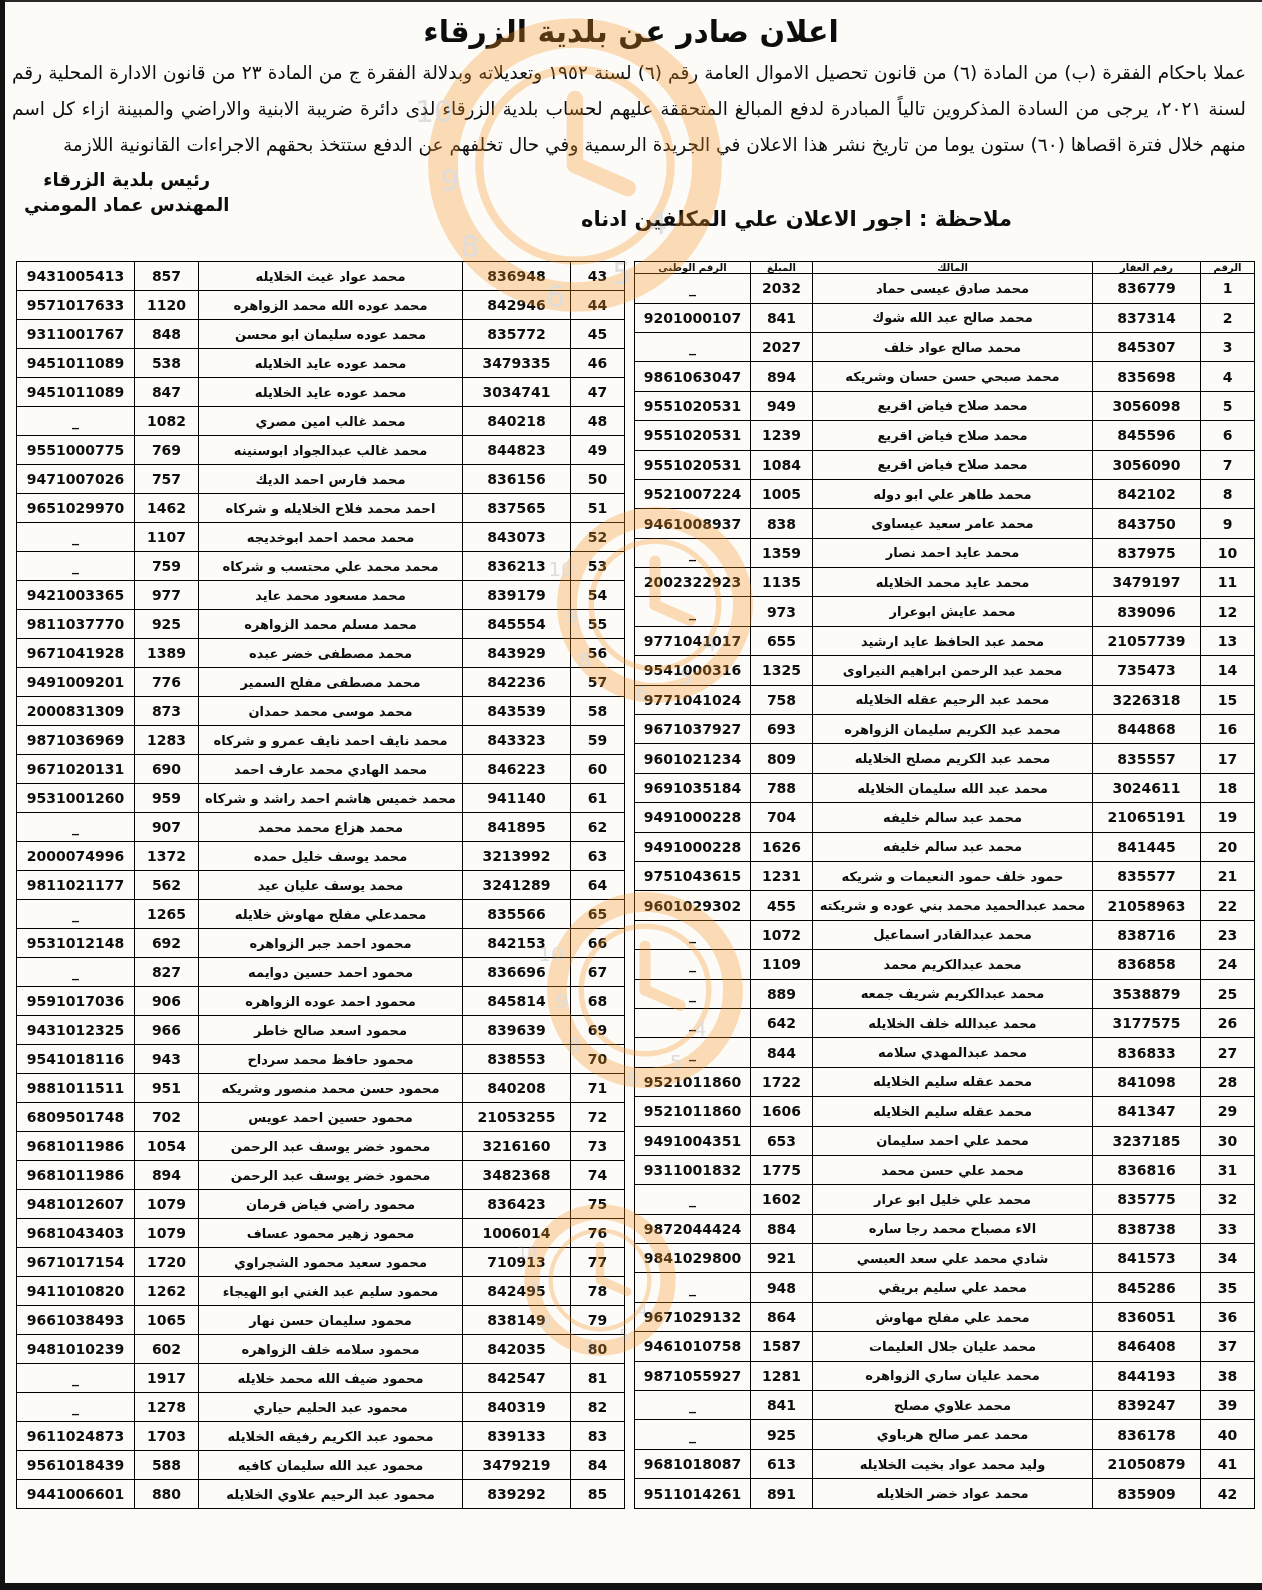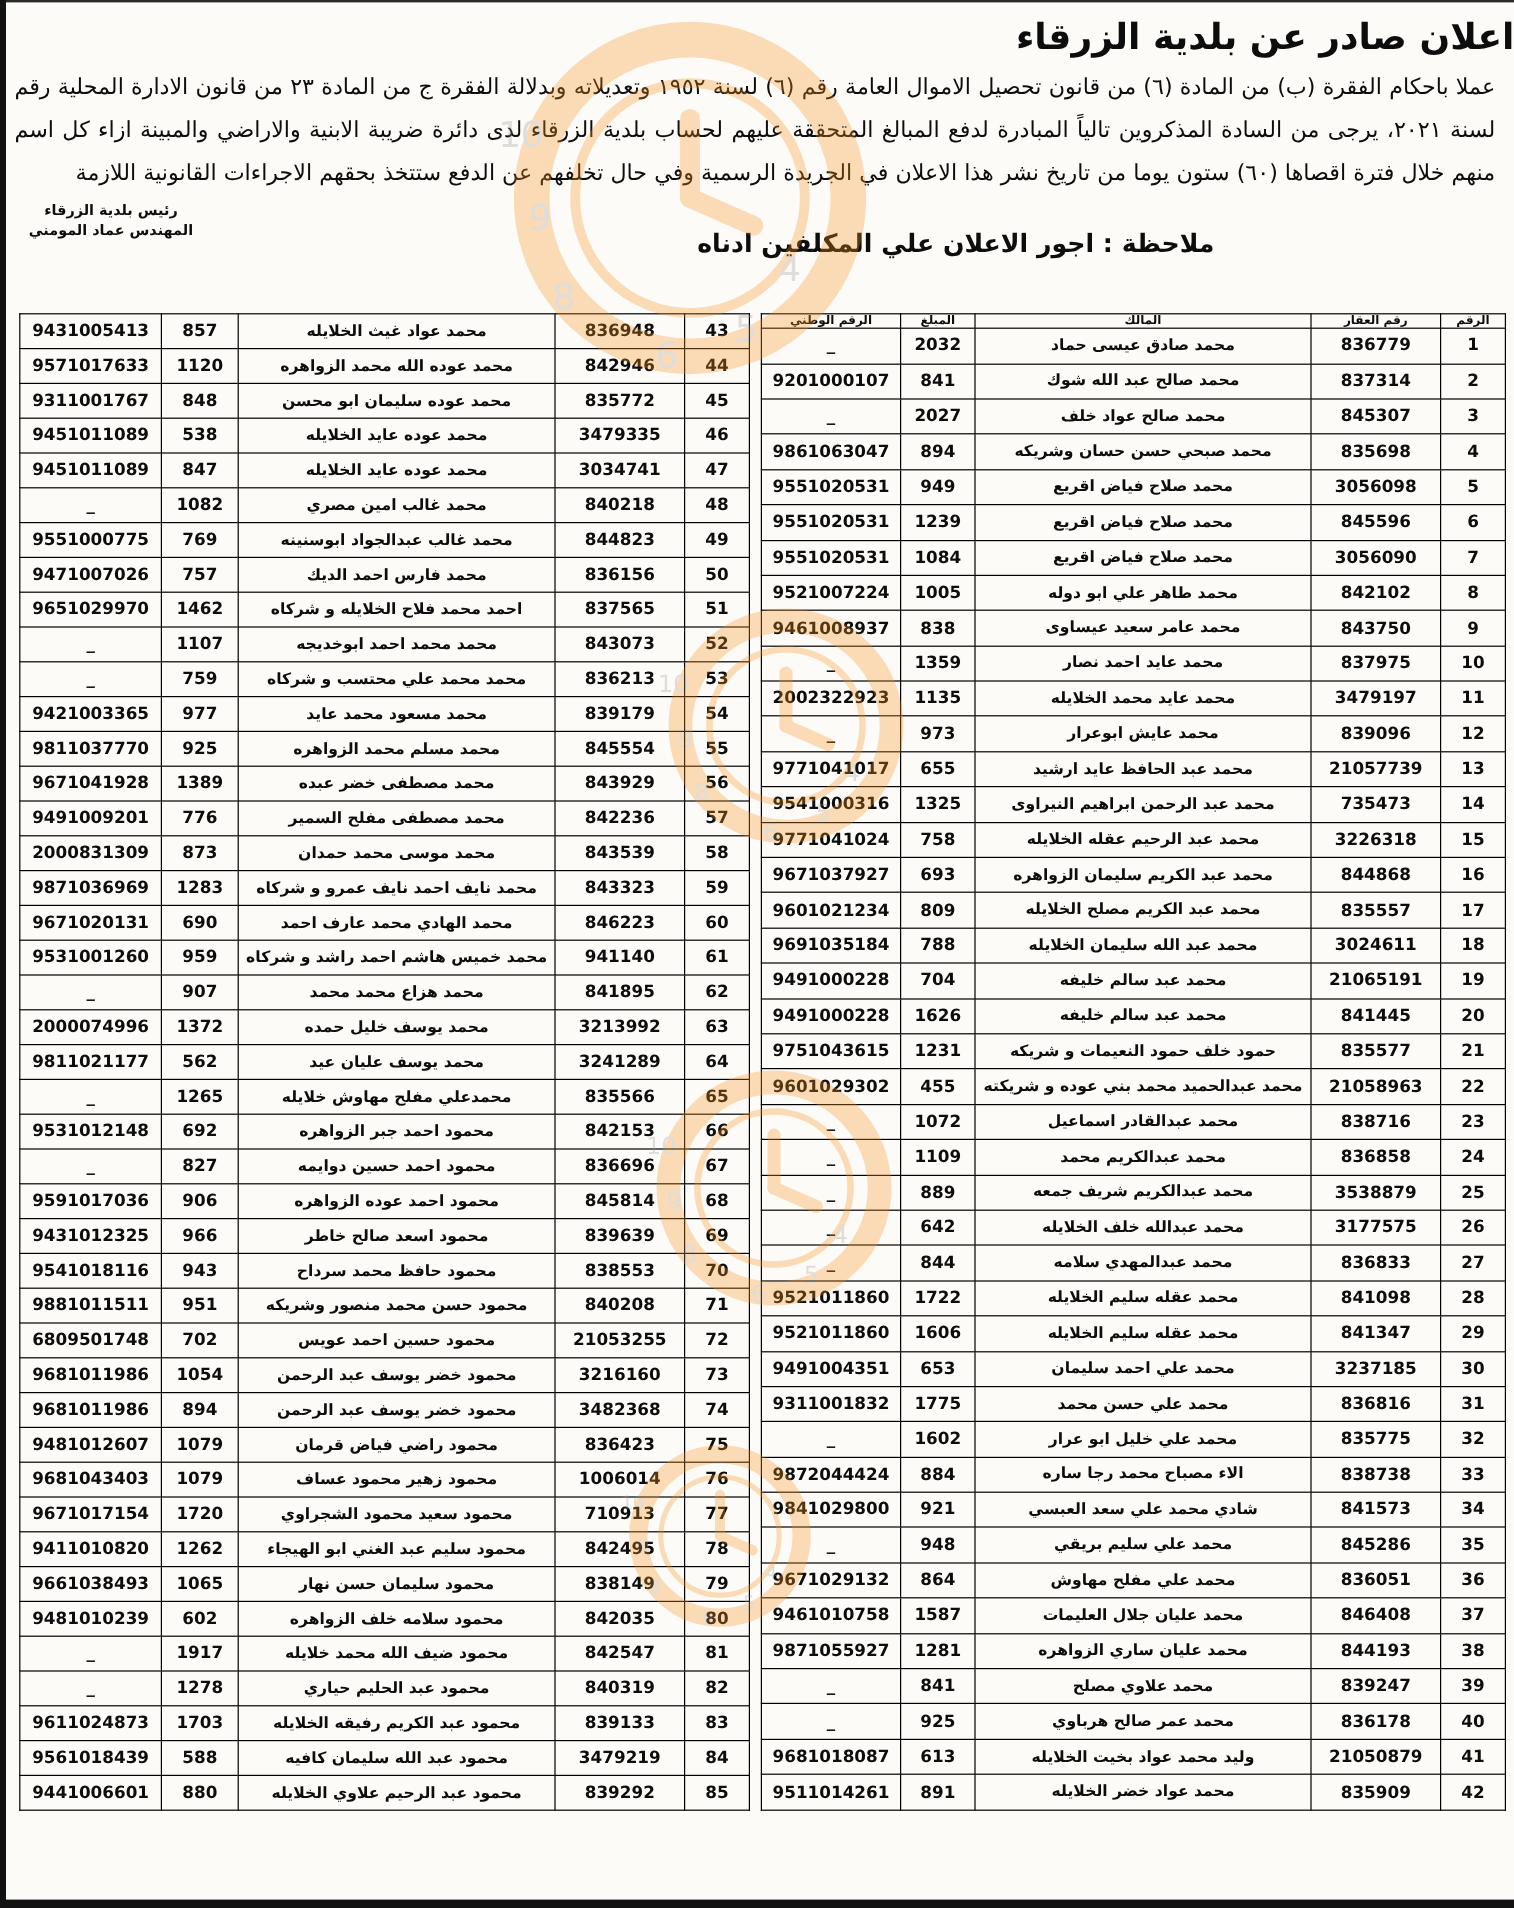--- a/index.html
+++ b/index.html
@@ -14,47 +14,48 @@
   .page {
     position: absolute; inset: 0;
     background: #fcfbf8;
     color: #0d0d0d;
   }
   .scan-edge-left  { position:absolute; left:0; top:0; width:5px; height:100%; background:#121212; z-index:20; }
   .scan-edge-bottom{ position:absolute; left:0; bottom:0; width:100%; height:7px; background:#121212; z-index:20; }
   .scan-edge-top   { position:absolute; left:0; top:0; width:100%; height:2px; background:#2a2a2a; z-index:20; }
 
   .title {
+    text-align: center;
     font-size: 30px;
     font-weight: bold;
     padding-top: 14px;
     letter-spacing: 0;
   }
   .intro {
     font-size: 18.5px;
     font-weight: normal;
     text-align: justify;
     line-height: 1.95;
     padding: 6px 16px 0 12px;
   }
   .meta {
     position: relative;
     height: 96px;
   }
   .signature {
     position: absolute;
     left: 24px; top: 4px;
-    font-size: 12px;
+    font-size: 18px;
     font-weight: bold;
     text-align: center;
     line-height: 1.4;
   }
   .note {
     position: absolute;
-    right: 250px; top: 28px;
+    right: 250px; top: 44px;
     font-size: 21px;
     font-weight: bold;
     text-align: right;
   }
 
   .tables {
     display: flex;
     gap: 9px;
     padding: 2px 7px 12px 9px;
     align-items: flex-start;

